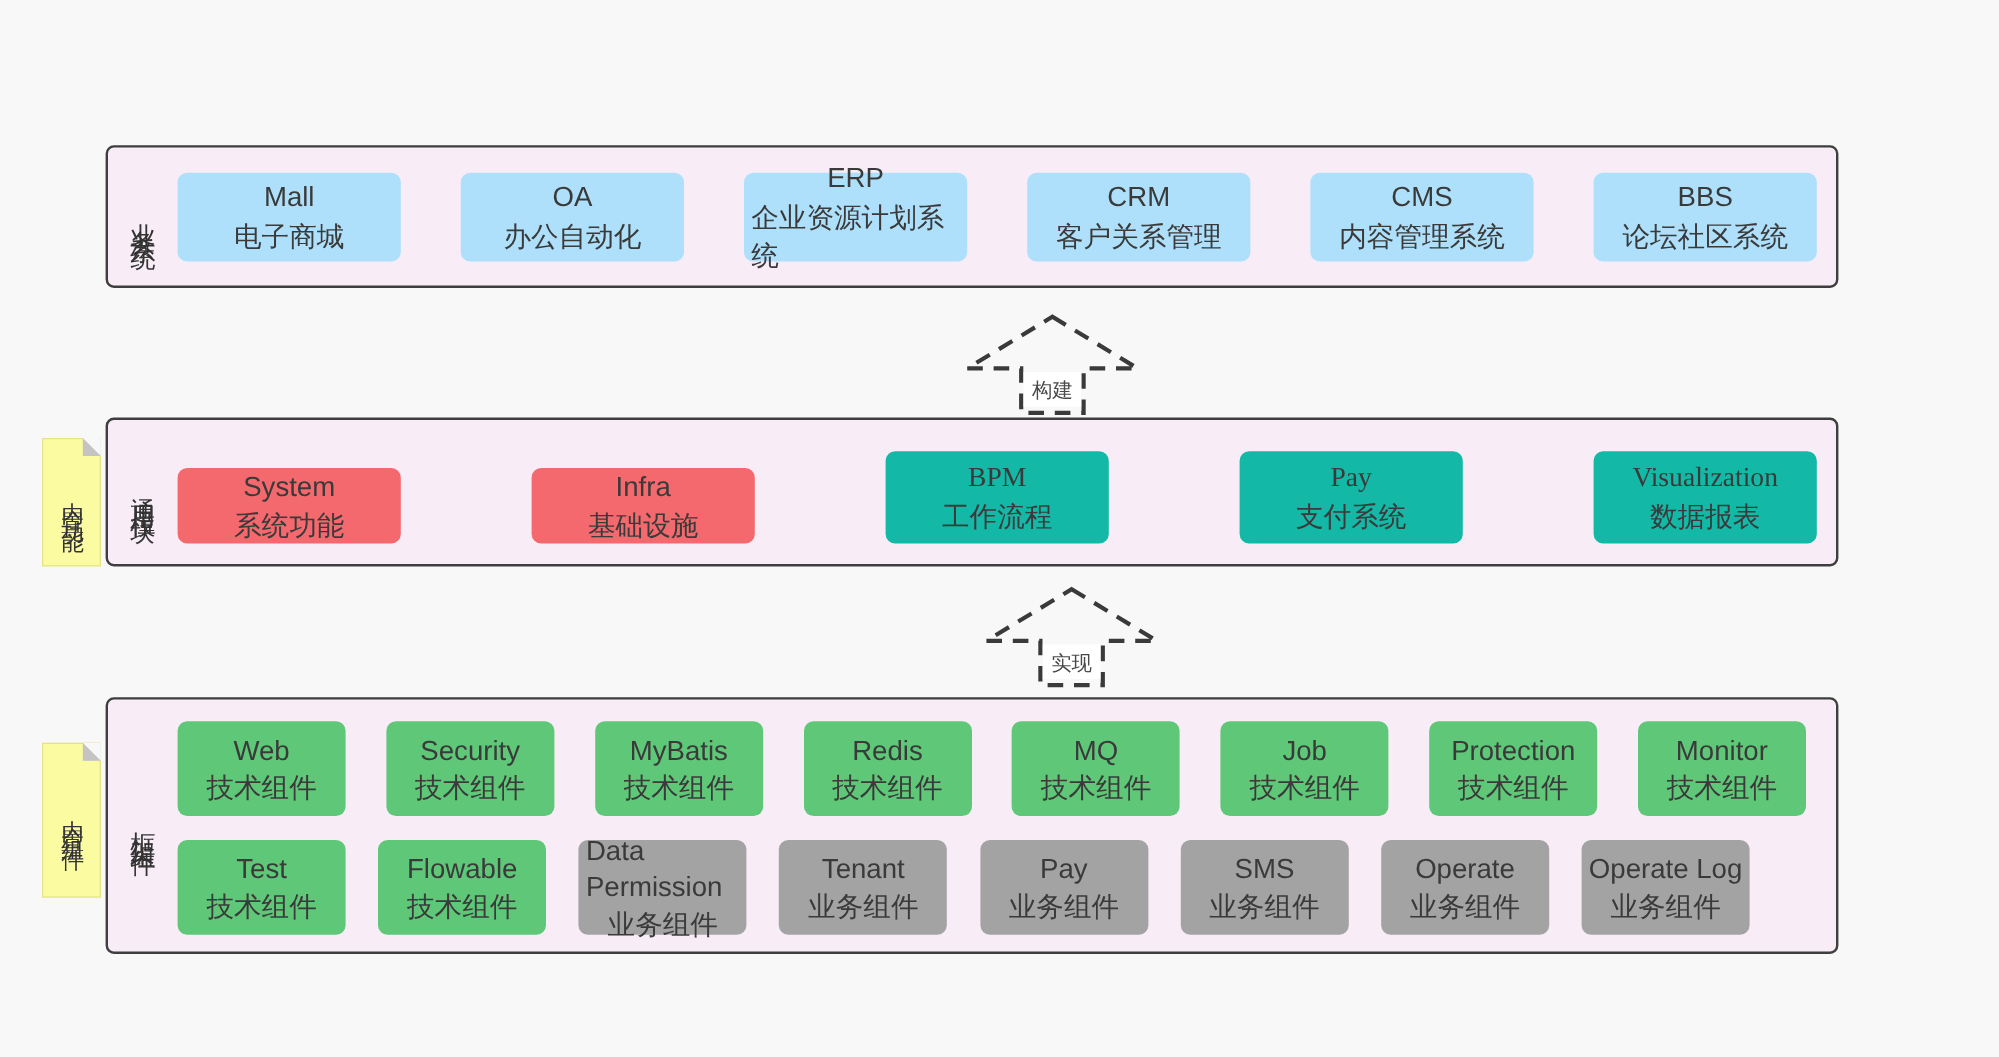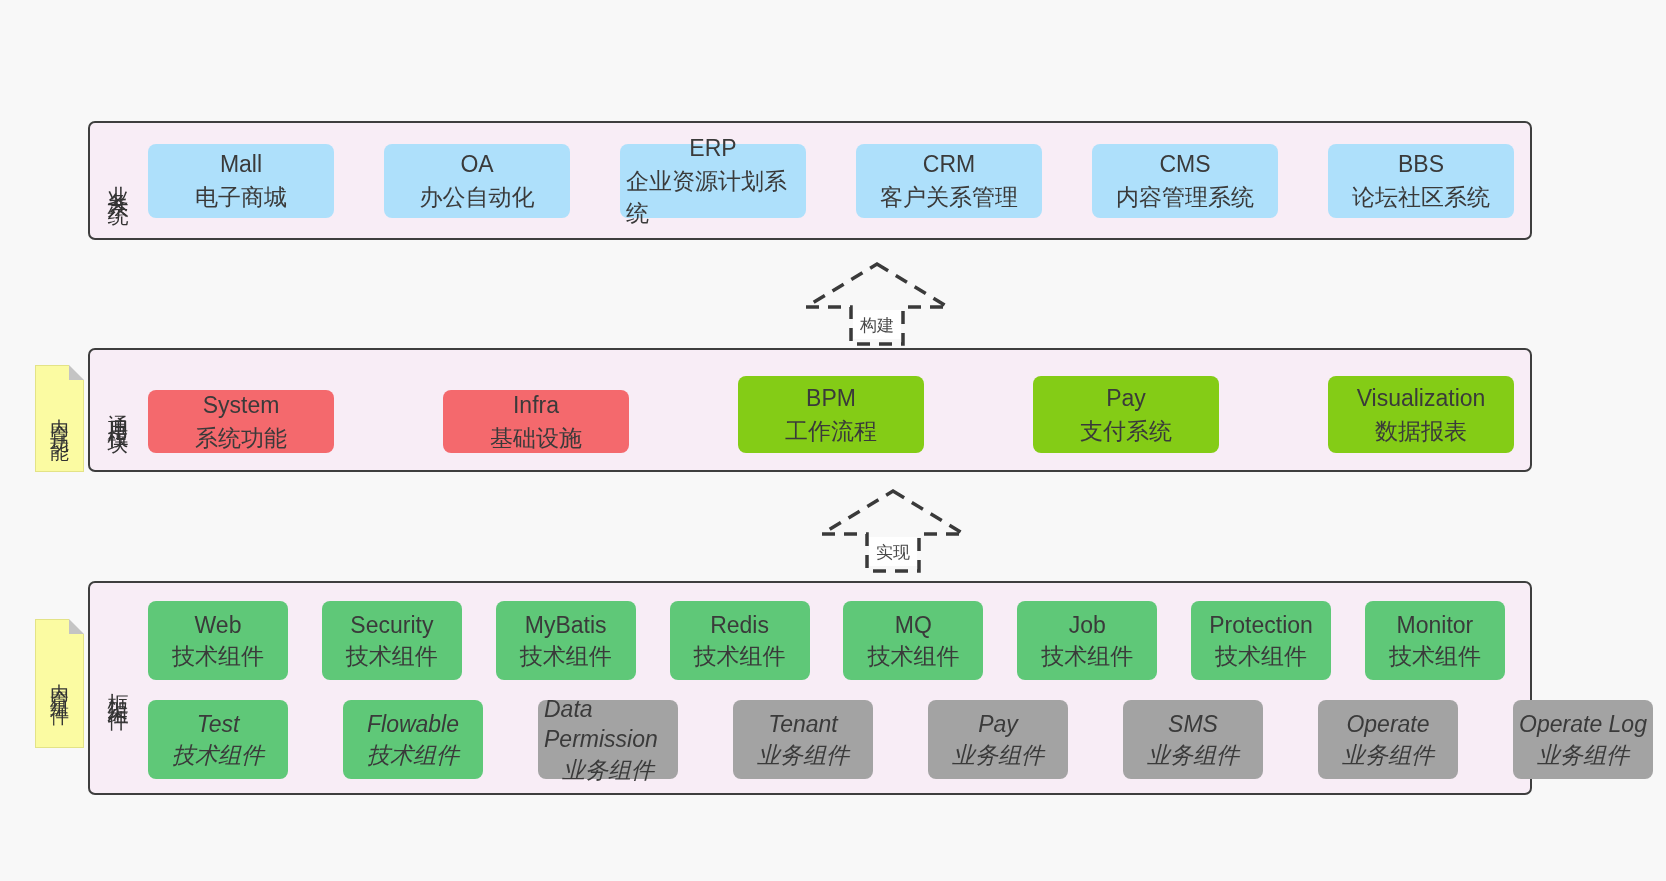--- a/index.html
+++ b/index.html
@@ -35,37 +35,37 @@
     font-size:21px;letter-spacing:6px;color:#333;
   }
 
   
   .row{
     position:absolute;display:flex;justify-content:space-between;
   }
   .layer1 .row{left:58px;width:1366px;top:21px;height:74px;}
   .layer2 .row{left:58px;width:1366px;top:26px;height:77px;}
   .layer3 .rowA{left:58px;width:1357px;top:18px;height:79px;}
-  .layer3 .rowB{left:58px;width:1505px;top:117px;height:79px;font-style:italic;}
+  .layer3 .rowB{left:58px;width:1310px;top:117px;height:79px;}
 
   .box{
     border-radius:8px;
     display:flex;flex-direction:column;align-items:center;justify-content:center;
     text-align:left;
     font-size:23px;line-height:1.42;
     color:#3a3a3a;
     box-sizing:border-box;
     padding:2px 6px;
   }
   .layer1 .box,.layer2 .box{width:186px;}
   .layer3 .box{width:140px;line-height:1.32;}
 
   .blue{background:#aee0fb;}
   .red{background:#f4696d;margin-top:14px;}
-  .pink{background:#84cc16;}
+  .pink{background:#14b8a6;font-family:Liberation Serif, serif;}
   .green{background:#5fc878;}
   .lightgreen{background:#a3a3a3;}
 
   
   .note{
     position:absolute;left:35px;width:49px;
     background:#fbfba2;
     border:1px solid #e3e387;
     box-sizing:border-box;
     display:flex;align-items:center;justify-content:center;

